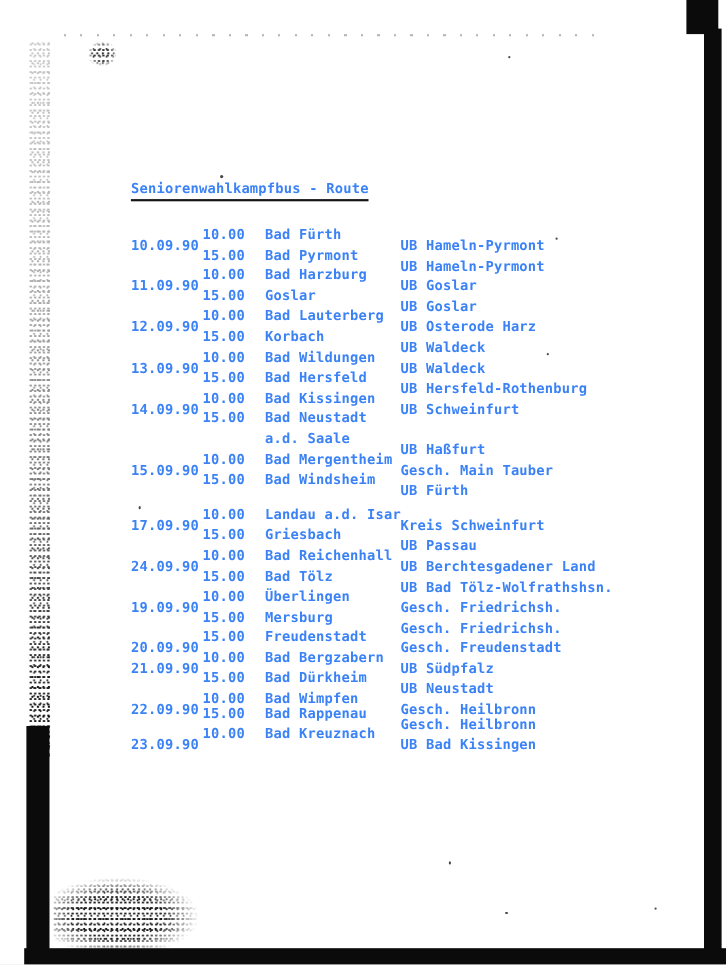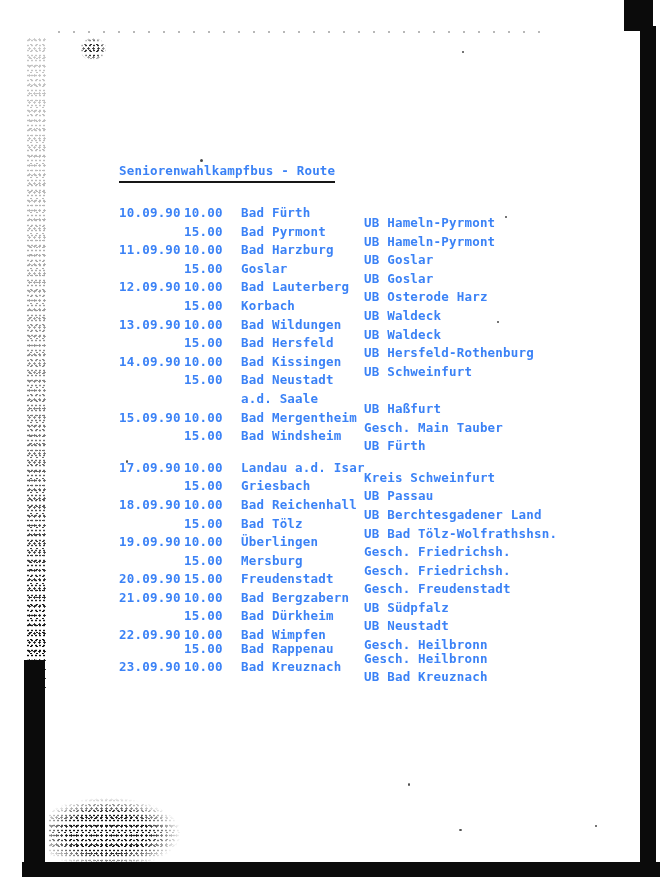--- a/index.html
+++ b/index.html
@@ -24,21 +24,21 @@
     font-size:12.5px;
     font-weight:bold;
     border-bottom:2px solid #161616;
     white-space:pre;
   }
   .rows{position:relative;}
   .row{position:relative;height:18.6px;}
   .row.gap-before{margin-top:13px;}
   .row.tight{margin-top:-5px;}
   .row span{position:absolute;top:0;white-space:pre;}
-  .cell-date{left:0;}
+  .cell-date{left:0;margin-top:10px;}
   .cell-time{left:65px;}
   .cell-place{left:122px;}
   .cell-org{left:245px;margin-top:10px;}
 
   
   .artifact{position:absolute;pointer-events:none;}
   .solid{background:#0b0b0b;}
   .speckle{
     background-image:
       radial-gradient(circle, #000 0 .8px, transparent 1.2px),
@@ -183,21 +183,21 @@
           <span class="cell-place">Landau a.d. Isar</span>
           <span class="cell-org">Kreis Schweinfurt</span>
         </div>
         <div class="row">
           <span class="cell-date"></span>
           <span class="cell-time">15.00</span>
           <span class="cell-place">Griesbach</span>
           <span class="cell-org">UB Passau</span>
         </div>
         <div class="row">
-          <span class="cell-date">18.09.90</span>
+          <span class="cell-date">24.09.90</span>
           <span class="cell-time">10.00</span>
           <span class="cell-place">Bad Reichenhall</span>
           <span class="cell-org">UB Berchtesgadener Land</span>
         </div>
         <div class="row">
           <span class="cell-date"></span>
           <span class="cell-time">15.00</span>
           <span class="cell-place">Bad Tölz</span>
           <span class="cell-org">UB Bad Tölz-Wolfrathshsn.</span>
         </div>
@@ -240,18 +240,18 @@
         <div class="row tight">
           <span class="cell-date"></span>
           <span class="cell-time">15.00</span>
           <span class="cell-place">Bad Rappenau</span>
           <span class="cell-org">Gesch. Heilbronn</span>
         </div>
         <div class="row">
           <span class="cell-date">23.09.90</span>
           <span class="cell-time">10.00</span>
           <span class="cell-place">Bad Kreuznach</span>
-          <span class="cell-org">UB Bad Kreuznach</span>
+          <span class="cell-org">UB Bad Kissingen</span>
         </div>
       </div>
   </div>
 
 </div>
 
 </body></html>

